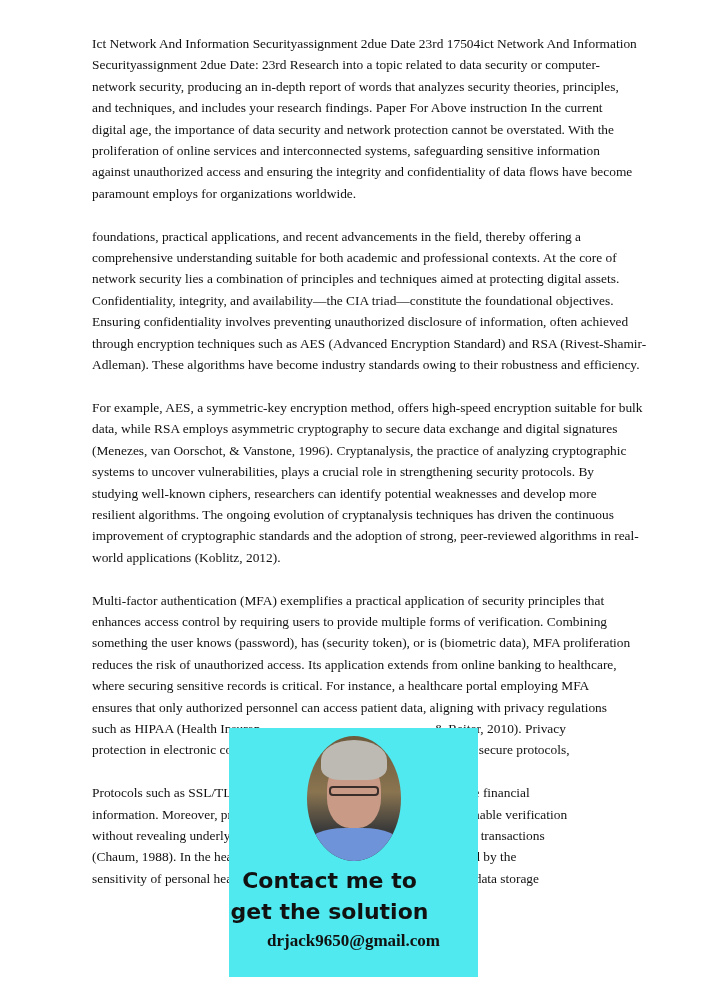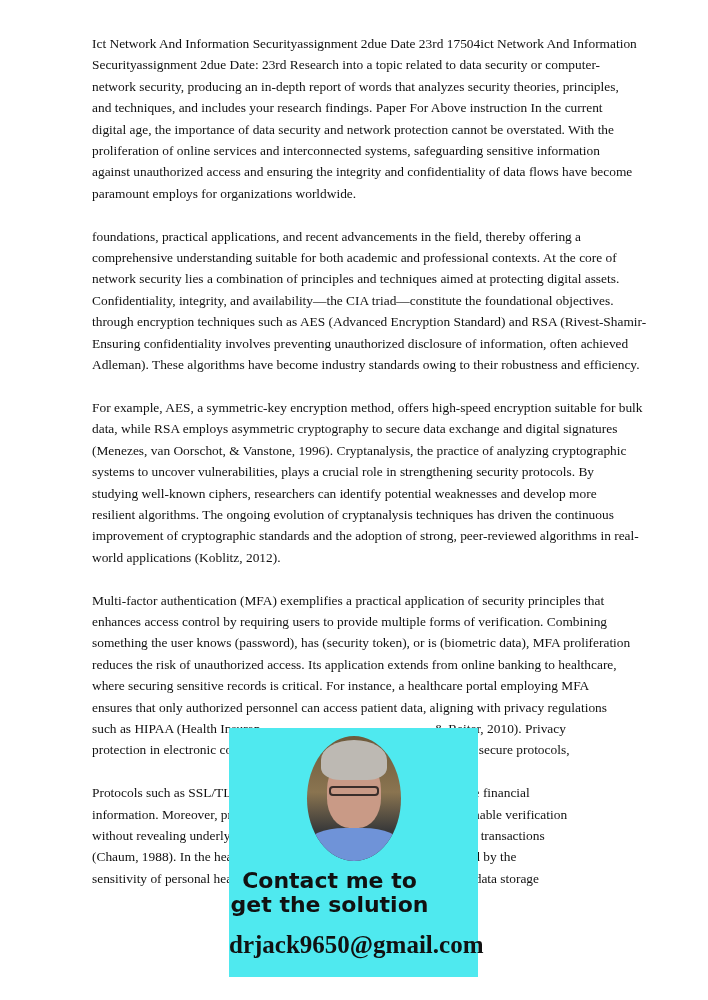--- a/index.html
+++ b/index.html
@@ -35,25 +35,25 @@
   .portrait .shirt {
     position: absolute; left: 0; top: 92px; width: 94px; height: 40px;
     background: #6f93d8; border-radius: 40% 40% 0 0;
   }
   .cta {
     position: absolute; left: 0; width: 201px; text-align: center;
     font-family: "DejaVu Sans", "Liberation Sans", sans-serif; font-weight: bold;
     font-size: 22px; color: #111111; line-height: 30px;
   }
   .cta1 { top: 138px; }
-  .cta2 { top: 162px; }
+  .cta2 { top: 169px; }
   .email {
     position: absolute; left: 0; top: 203px; width: 249px; text-align: center;
     font-family: "Liberation Serif", "DejaVu Serif", serif; font-weight: bold;
-    font-size: 25px; color: #111111;
+    font-size: 17px; color: #111111;
   }
 </style>
 </head>
 <body>
 
 <div class="page">
   <div class="para">
     <span class="line">Ict Network And Information Securityassignment 2due Date 23rd 17504ict Network And Information</span>
     <span class="line">Securityassignment 2due Date: 23rd Research into a topic related to data security or computer-</span>
     <span class="line">network security, producing an in-depth report of words that analyzes security theories, principles,</span>
@@ -61,22 +61,22 @@
     <span class="line">digital age, the importance of data security and network protection cannot be overstated. With the</span>
     <span class="line">proliferation of online services and interconnected systems, safeguarding sensitive information</span>
     <span class="line">against unauthorized access and ensuring the integrity and confidentiality of data flows have become</span>
     <span class="line">paramount employs for organizations worldwide.</span>
   </div>
   <div class="para">
     <span class="line">foundations, practical applications, and recent advancements in the field, thereby offering a</span>
     <span class="line">comprehensive understanding suitable for both academic and professional contexts. At the core of</span>
     <span class="line">network security lies a combination of principles and techniques aimed at protecting digital assets.</span>
     <span class="line">Confidentiality, integrity, and availability—the CIA triad—constitute the foundational objectives.</span>
+    <span class="line">Ensuring confidentiality involves preventing unauthorized disclosure of information, often achieved</span>
     <span class="line">through encryption techniques such as AES (Advanced Encryption Standard) and RSA (Rivest-Shamir-</span>
-    <span class="line">Ensuring confidentiality involves preventing unauthorized disclosure of information, often achieved</span>
     <span class="line">Adleman). These algorithms have become industry standards owing to their robustness and efficiency.</span>
   </div>
   <div class="para">
     <span class="line">For example, AES, a symmetric-key encryption method, offers high-speed encryption suitable for bulk</span>
     <span class="line">data, while RSA employs asymmetric cryptography to secure data exchange and digital signatures</span>
     <span class="line">(Menezes, van Oorschot, &amp; Vanstone, 1996). Cryptanalysis, the practice of analyzing cryptographic</span>
     <span class="line">systems to uncover vulnerabilities, plays a crucial role in strengthening security protocols. By</span>
     <span class="line">studying well-known ciphers, researchers can identify potential weaknesses and develop more</span>
     <span class="line">resilient algorithms. The ongoing evolution of cryptanalysis techniques has driven the continuous</span>
     <span class="line">improvement of cryptographic standards and the adoption of strong, peer-reviewed algorithms in real-</span>

